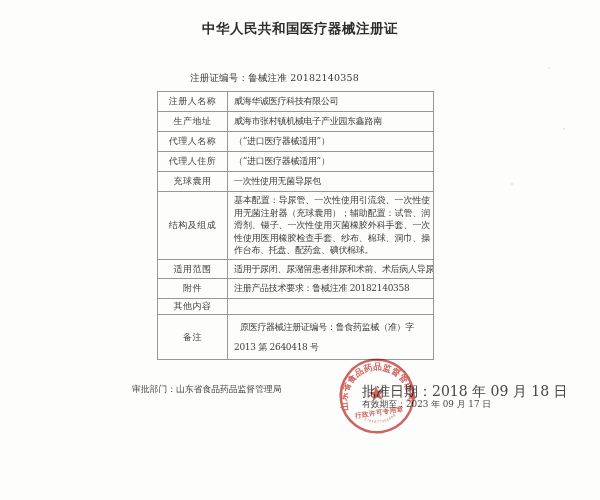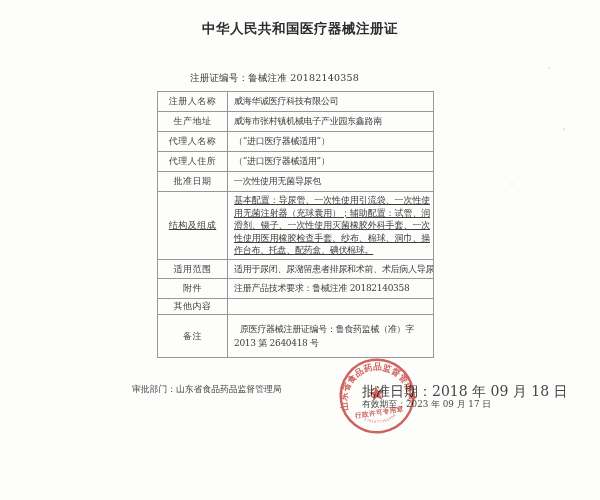--- a/index.html
+++ b/index.html
@@ -26,28 +26,28 @@
     border:1px solid #979797;
     font-size:9px;color:#3d3d3d;
     vertical-align:middle;
     overflow:hidden;
   }
   td.lbl{width:70px;text-align:center;letter-spacing:.5px;padding:0 2px;}
   td.val{padding:0 20px 0 6px;letter-spacing:-.3px;white-space:nowrap;}
   tr.h19 td{height:19px;}
   tr.h18 td{height:18px;}
   tr.h15 td{height:15px;}
-  tr.struct td{height:63px;text-decoration:underline;}
+  tr.struct td{height:63px;}
   tr.struct td.val{
     white-space:normal;line-height:12.6px;padding:2px 3px 2px 6px;
     text-align:justify;
   }
   tr.remark td{height:38px;}
   tr.remark td.val{
-    white-space:normal;line-height:14px;padding:2px 3px 2px 6px;text-indent:6px;
+    white-space:normal;line-height:20px;padding:2px 3px 2px 6px;text-indent:6px;
   }
   .dept{position:absolute;top:384px;left:132px;font-size:8.8px;color:#454545;}
   .date1{position:absolute;top:383px;left:362px;font-size:14px;color:#454545;}
   .date2{position:absolute;top:399px;left:362px;font-size:8.8px;color:#454545;}
   .seal{
     position:absolute;left:338px;top:357px;width:78px;height:78px;
     opacity:.82;mix-blend-mode:multiply;transform:rotate(-8deg);
     pointer-events:none;
   }
   .seal svg{width:100%;height:100%;display:block;}
@@ -82,21 +82,21 @@
       </tr>
       <tr class="h19">
         <td class="lbl">代理人名称</td>
         <td class="val">（“进口医疗器械适用”）</td>
       </tr>
       <tr class="h19">
         <td class="lbl">代理人住所</td>
         <td class="val">（“进口医疗器械适用”）</td>
       </tr>
       <tr class="h19">
-        <td class="lbl">批准日期</td>
+        <td class="lbl">充球囊用</td>
         <td class="val">一次性使用无菌导尿包</td>
       </tr>
       <tr class="struct">
         <td class="lbl">结构及组成</td>
         <td class="val">基本配置：导尿管、一次性使用引流袋、一次性使用无菌注射器（充球囊用）；辅助配置：试管、润滑剂、镊子、一次性使用灭菌橡胶外科手套、一次性使用医用橡胶检查手套、纱布、棉球、洞巾、操作台布、托盘、配药盒、碘伏棉球。</td>
       </tr>
       <tr class="h18">
         <td class="lbl">适用范围</td>
         <td class="val">适用于尿闭、尿潴留患者排尿和术前、术后病人导尿。</td>
       </tr>

